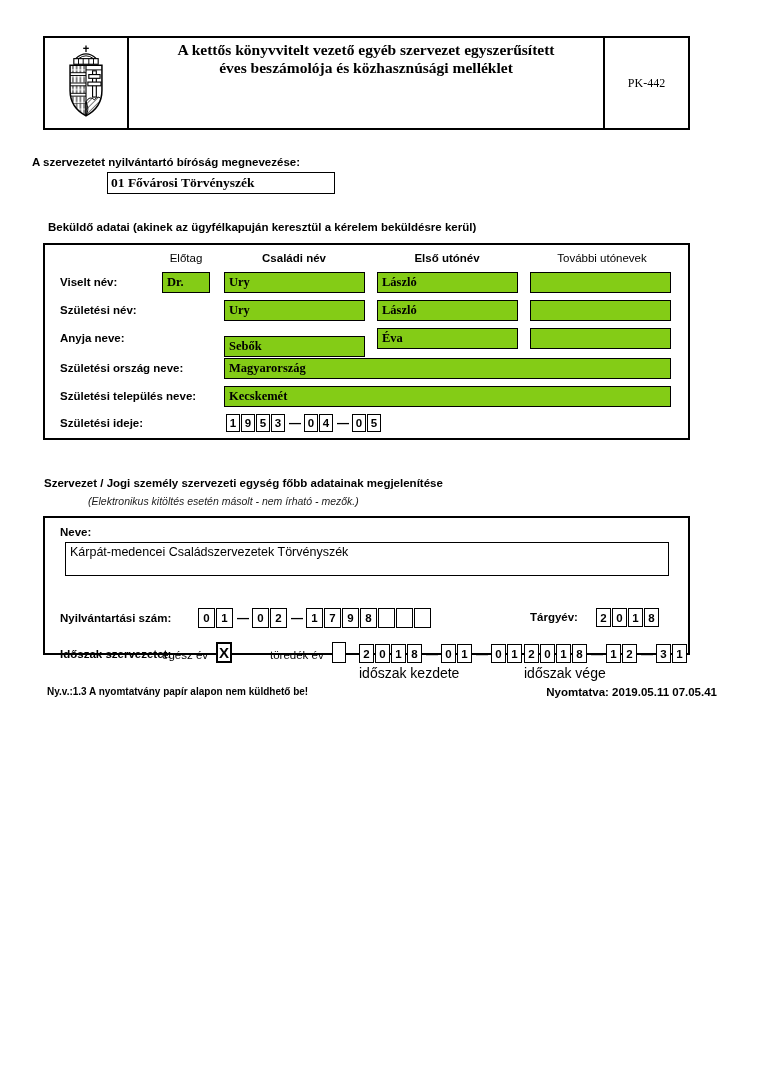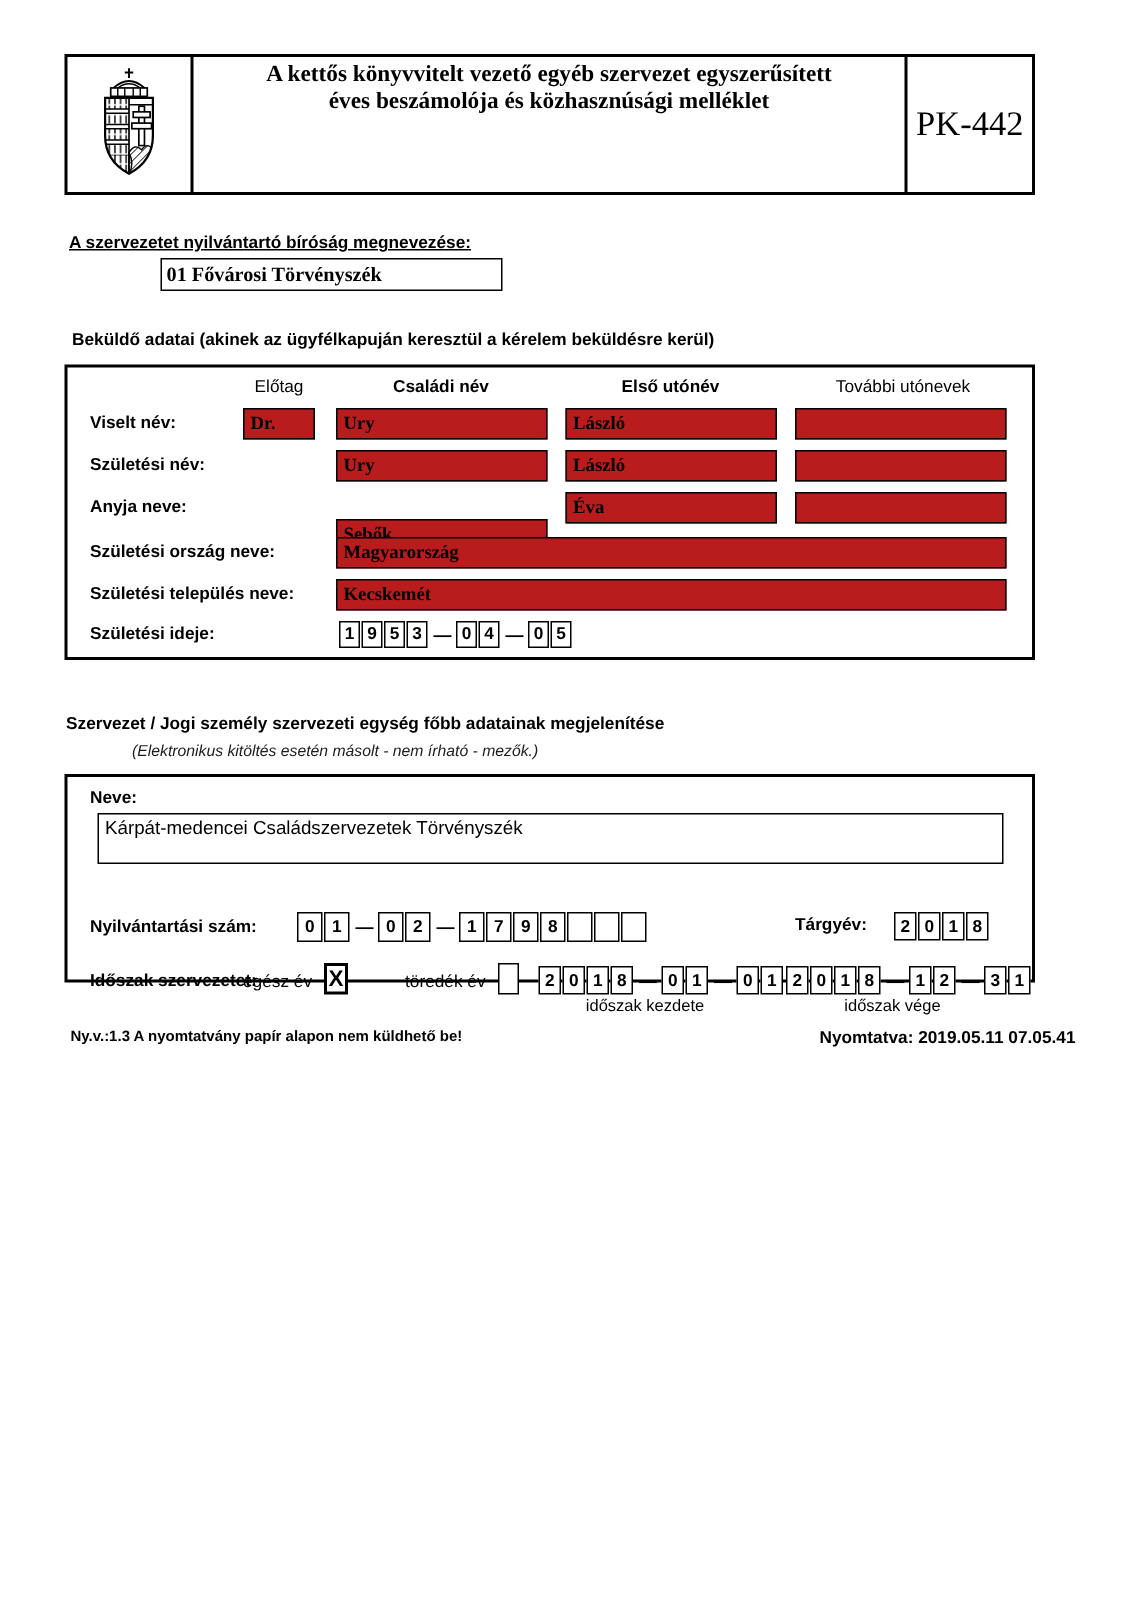--- a/index.html
+++ b/index.html
@@ -18,28 +18,28 @@
   .hdr-title {
     flex:1; border-right:2px solid #000; text-align:center;
     font-family:"Liberation Serif", serif; font-weight:bold;
     display:flex; flex-direction:column; justify-content:space-between;
     padding:3px 2px 10px 2px;
   }
   .hdr-title .tl { font-size:15.5px; line-height:1.18; }
   .hdr-title .yr { font-size:15px; }
   .hdr-pk {
     width:83px; display:flex; align-items:center; justify-content:center;
-    font-family:"Liberation Serif", serif; font-size:23px;
+    font-family:"Liberation Serif", serif; font-size:12px;
   }
   
   .lbl  { position:absolute; font-size:11.5px; font-weight:bold; white-space:nowrap; }
   .lblr { position:absolute; font-size:11.5px; white-space:nowrap; }
   .bigbox { position:absolute; left:43px; top:0; width:647px; border:2px solid #000; background:#fff;text-decoration:underline; }
   .fbox {
-    position:absolute; height:21px; border:1.5px solid #000; background:#b91c1c;
+    position:absolute; height:21px; border:1.5px solid #000; background:#84cc16;
     font-family:"Liberation Serif", serif; font-weight:bold; font-size:12.5px;
     padding:2px 4px; overflow:hidden; white-space:nowrap;
   }
   .colhdr { position:absolute; top:7px; transform:translateX(-50%); font-size:11.5px; white-space:nowrap; }
   .bold { font-weight:bold; }
   
   .dgrp { position:absolute; display:flex; align-items:center; }
   .dc {
     display:inline-flex; align-items:center; justify-content:center;
     border:1.5px solid #000; background:#fff; font-weight:bold; font-size:11.5px;
@@ -48,21 +48,21 @@
   .dc14 { width:14px; height:18px; }
   .dc15 { width:15px; height:19px; }
   .dc17 { width:17px; height:20px; }
   .dash { font-weight:bold; margin:0 3px; font-size:12px; }
   .xbox {
     position:absolute; width:16px; height:21px; border:2px solid #000; background:#fff;
     display:flex; align-items:center; justify-content:center;
     font-weight:bold; font-size:15px;
   }
   .emptybox { position:absolute; width:14px; height:21px; border:1.5px solid #000; background:#fff; }
-  .subcap { position:absolute; font-size:11px; text-align:center; white-space:nowrap; }
+  .subcap { position:absolute; font-size:14px; text-align:left; white-space:nowrap; }
   .note { position:absolute; font-style:italic; font-size:10.5px; color:#1c1c1c; }
   .footer-l { position:absolute; left:47px; top:686px; font-size:10px; font-weight:bold; }
   .footer-r { position:absolute; right:46px; top:686px; font-size:11.5px; font-weight:bold; }
   .court-box {
     position:absolute; left:107px; top:172px; width:228px; height:22px;
     border:1.5px solid #000; padding:2px 3px;
     font-family:"Liberation Serif", serif; font-weight:bold; font-size:13.5px;
   }
   .name-box {
     position:absolute; left:20px; top:24px; width:604px; height:34px;
@@ -131,21 +131,21 @@
     </div>
     <div class="hdr-title">
       <div class="tl">
         <span>A kettős könyvvitelt vezető egyéb szervezet egyszerűsített</span><br>
         <span>éves beszámolója és közhasznúsági melléklet</span>
       </div>
     </div>
     <div class="hdr-pk">PK-442</div>
   </div>
 
-  <div class="lbl" style="left:46px; top:156px;text-decoration:underline;">A szervezetet nyilvántartó bíróság megnevezése:</div>
+  <div class="lbl" style="left:32px; top:156px;">A szervezetet nyilvántartó bíróság megnevezése:</div>
   <div class="court-box">01 Fővárosi Törvényszék</div>
 
   <div class="lbl" style="left:48px; top:221px;">Beküldő adatai (akinek az ügyfélkapuján keresztül a kérelem beküldésre kerül)</div>
 
   <div class="bigbox" style="top:243px; height:197px;">
 
     <div class="colhdr" style="left:141px;">Előtag</div>
     <div class="colhdr bold" style="left:249px;">Családi név</div>
     <div class="colhdr bold" style="left:402px;">Első utónév</div>
     <div class="colhdr" style="left:557px;">További utónevek</div>
@@ -155,21 +155,21 @@
     <div class="fbox" style="left:179px; top:27px; width:141px;">Ury</div>
     <div class="fbox" style="left:332px; top:27px; width:141px;">László</div>
     <div class="fbox" style="left:485px; top:27px; width:141px;"></div>
 
     <div class="lbl" style="left:15px; top:59px;">Születési név:</div>
     <div class="fbox" style="left:179px; top:55px; width:141px;">Ury</div>
     <div class="fbox" style="left:332px; top:55px; width:141px;">László</div>
     <div class="fbox" style="left:485px; top:55px; width:141px;"></div>
 
     <div class="lbl" style="left:15px; top:87px;">Anyja neve:</div>
-    <div class="fbox" style="left:179px; top:101px; width:141px;">Sebők</div>
+    <div class="fbox" style="left:179px; top:91px; width:141px;">Sebők</div>
     <div class="fbox" style="left:332px; top:83px; width:141px;">Éva</div>
     <div class="fbox" style="left:485px; top:83px; width:141px;"></div>
 
     <div class="lbl" style="left:15px; top:117px;">Születési ország neve:</div>
     <div class="fbox" style="left:179px; top:113px; width:447px;">Magyarország</div>
 
     <div class="lbl" style="left:15px; top:145px;">Születési település neve:</div>
     <div class="fbox" style="left:179px; top:141px; width:447px;">Kecskemét</div>
 
     <div class="lbl" style="left:15px; top:172px;">Születési ideje:</div>

